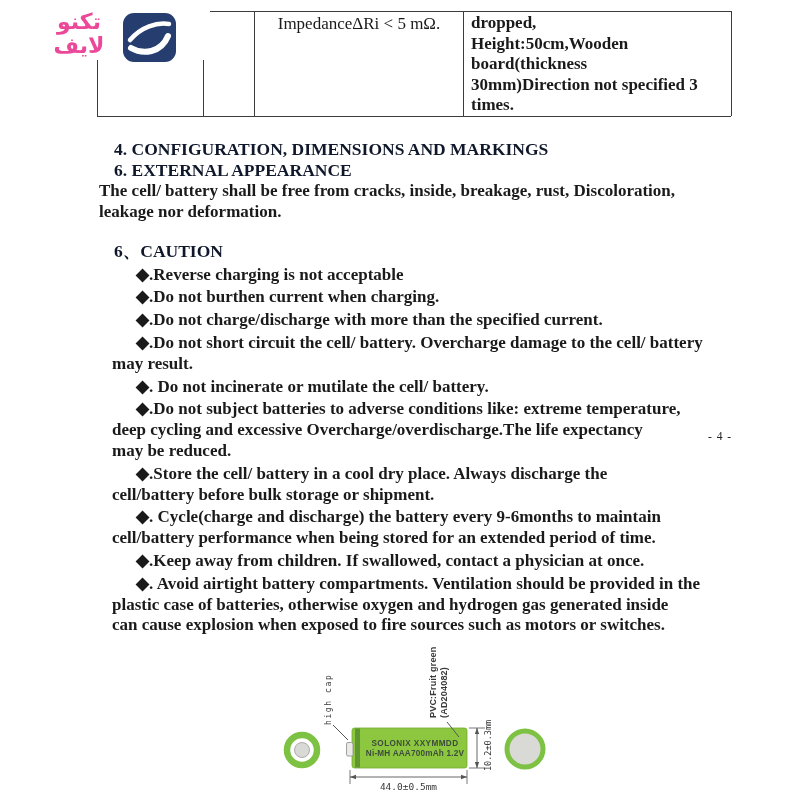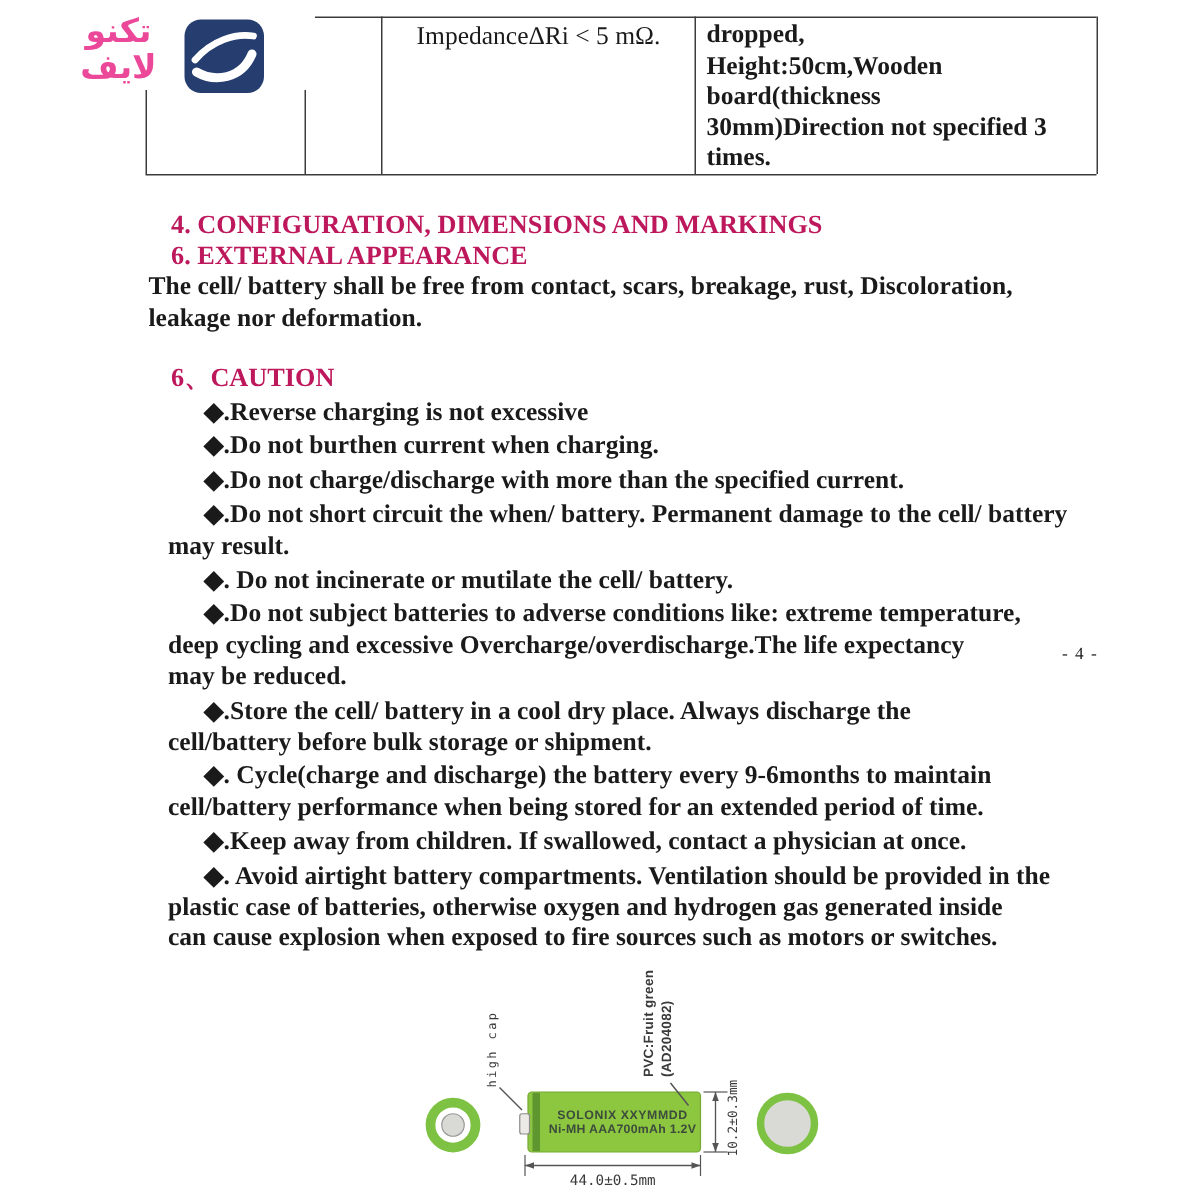--- a/index.html
+++ b/index.html
@@ -12,21 +12,21 @@
   .logo-box{position:absolute;left:123px;top:13px;width:53px;height:49px;background:#253d6f;
     border-radius:11px;}
   
   .hline,.vline{position:absolute;background:#3c3c3c;}
   .hline{height:1px;}
   .vline{width:1px;}
   .cell{position:absolute;font-size:17px;line-height:20.5px;}
   .pre{white-space:pre-line;font-weight:bold;}
   
   #content{position:absolute;left:99px;top:139px;width:620px;font-size:17px;line-height:20.8px;}
-  .sec-title{color:#be185d;font-weight:bold;font-size:17.5px;line-height:21px;margin:0 0 0 15px;}
+  .sec-title{color:#0f172a;font-weight:bold;font-size:17.5px;line-height:21px;margin:0 0 0 15px;}
   .p-indent{text-indent:45px;margin:0;}
   .p-plain{margin:0;}
   .bullet{padding-left:13px;text-indent:24px;margin:0 0 2px 0;}
   #page-num{position:absolute;left:708px;top:430px;font-size:11.5px;letter-spacing:1px;color:#222;}
   
   #diagram{position:absolute;left:255px;top:640px;}
 </style>
 </head>
 <body>
 
@@ -53,28 +53,28 @@
   <div class="cell" style="left:255px;top:14px;width:208px;text-align:center;">ImpedanceΔRi &lt; 5 mΩ.</div>
   <div class="cell pre" style="left:471px;top:13px;width:258px;">dropped,
 Height:50cm,Wooden
 board(thickness
 30mm)Direction not specified 3
 times.</div>
 
   <div id="content">
     <div class="sec-title">4. CONFIGURATION, DIMENSIONS AND MARKINGS</div>
     <div class="sec-title">6. EXTERNAL APPEARANCE</div>
-    <p class="p-plain pre">The cell/ battery shall be free from contact, scars, breakage, rust, Discoloration,
+    <p class="p-plain pre">The cell/ battery shall be free from cracks, inside, breakage, rust, Discoloration,
 leakage nor deformation.</p>
     <div class="sec-title" style="margin-top:18px;">6、CAUTION</div>
     <div style="height:3px;"></div>
-    <div class="bullet pre">◆.Reverse charging is not excessive</div>
+    <div class="bullet pre">◆.Reverse charging is not acceptable</div>
     <div class="bullet pre">◆.Do not burthen current when charging.</div>
     <div class="bullet pre">◆.Do not charge/discharge with more than the specified current.</div>
-    <div class="bullet pre">◆.Do not short circuit the when/ battery. Permanent damage to the cell/ battery
+    <div class="bullet pre">◆.Do not short circuit the cell/ battery. Overcharge damage to the cell/ battery
 may result.</div>
     <div class="bullet pre">◆. Do not incinerate or mutilate the cell/ battery.</div>
     <div class="bullet pre">◆.Do not subject batteries to adverse conditions like: extreme temperature,
 deep cycling and excessive Overcharge/overdischarge.The life expectancy
 may be reduced.</div>
     <div class="bullet pre">◆.Store the cell/ battery  in a cool dry place. Always discharge the
 cell/battery before bulk storage or shipment.</div>
     <div class="bullet pre">◆. Cycle(charge and discharge) the battery every 9-6months to maintain
 cell/battery performance when being stored for an extended period of time.</div>
     <div class="bullet pre">◆.Keep away from children. If swallowed, contact a physician at once.</div>

